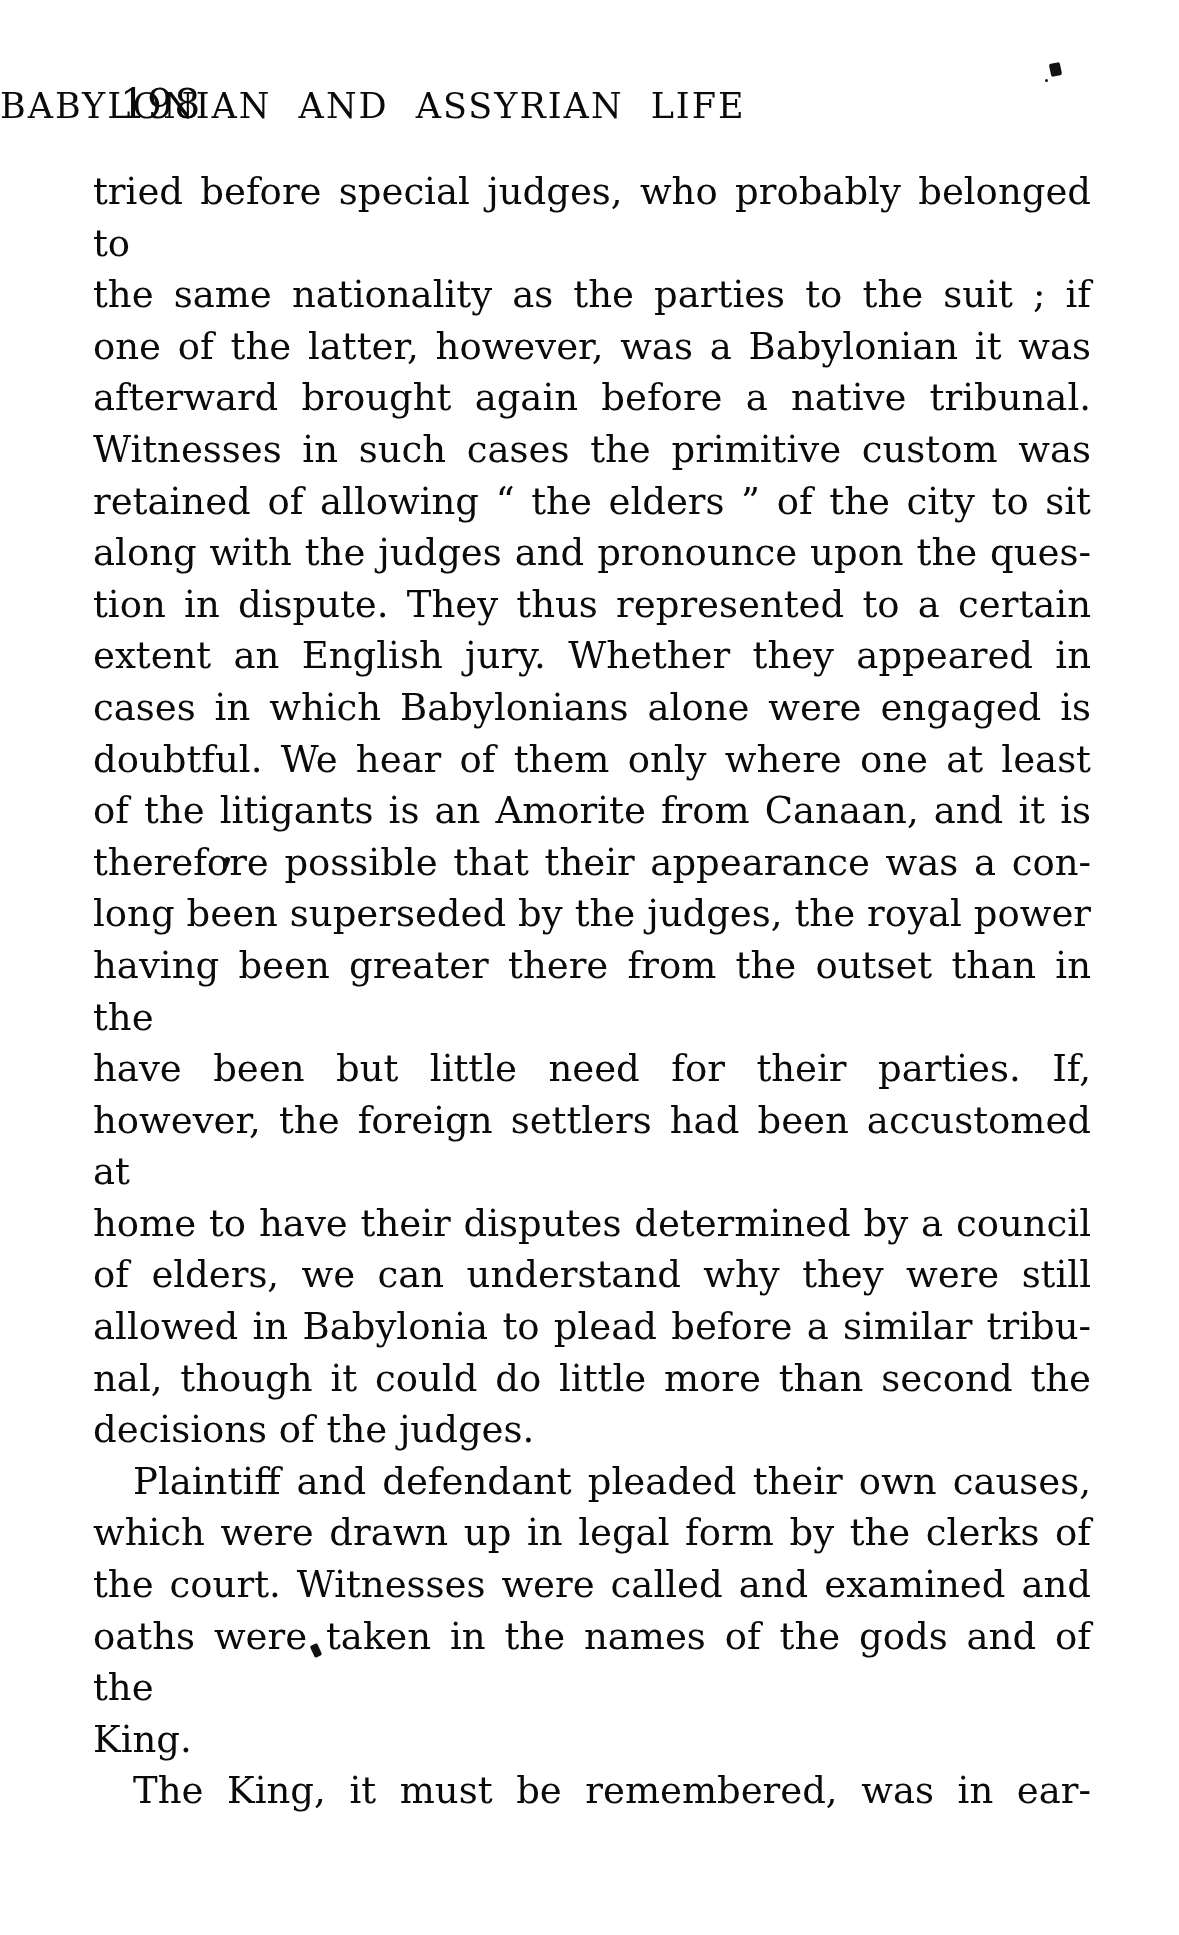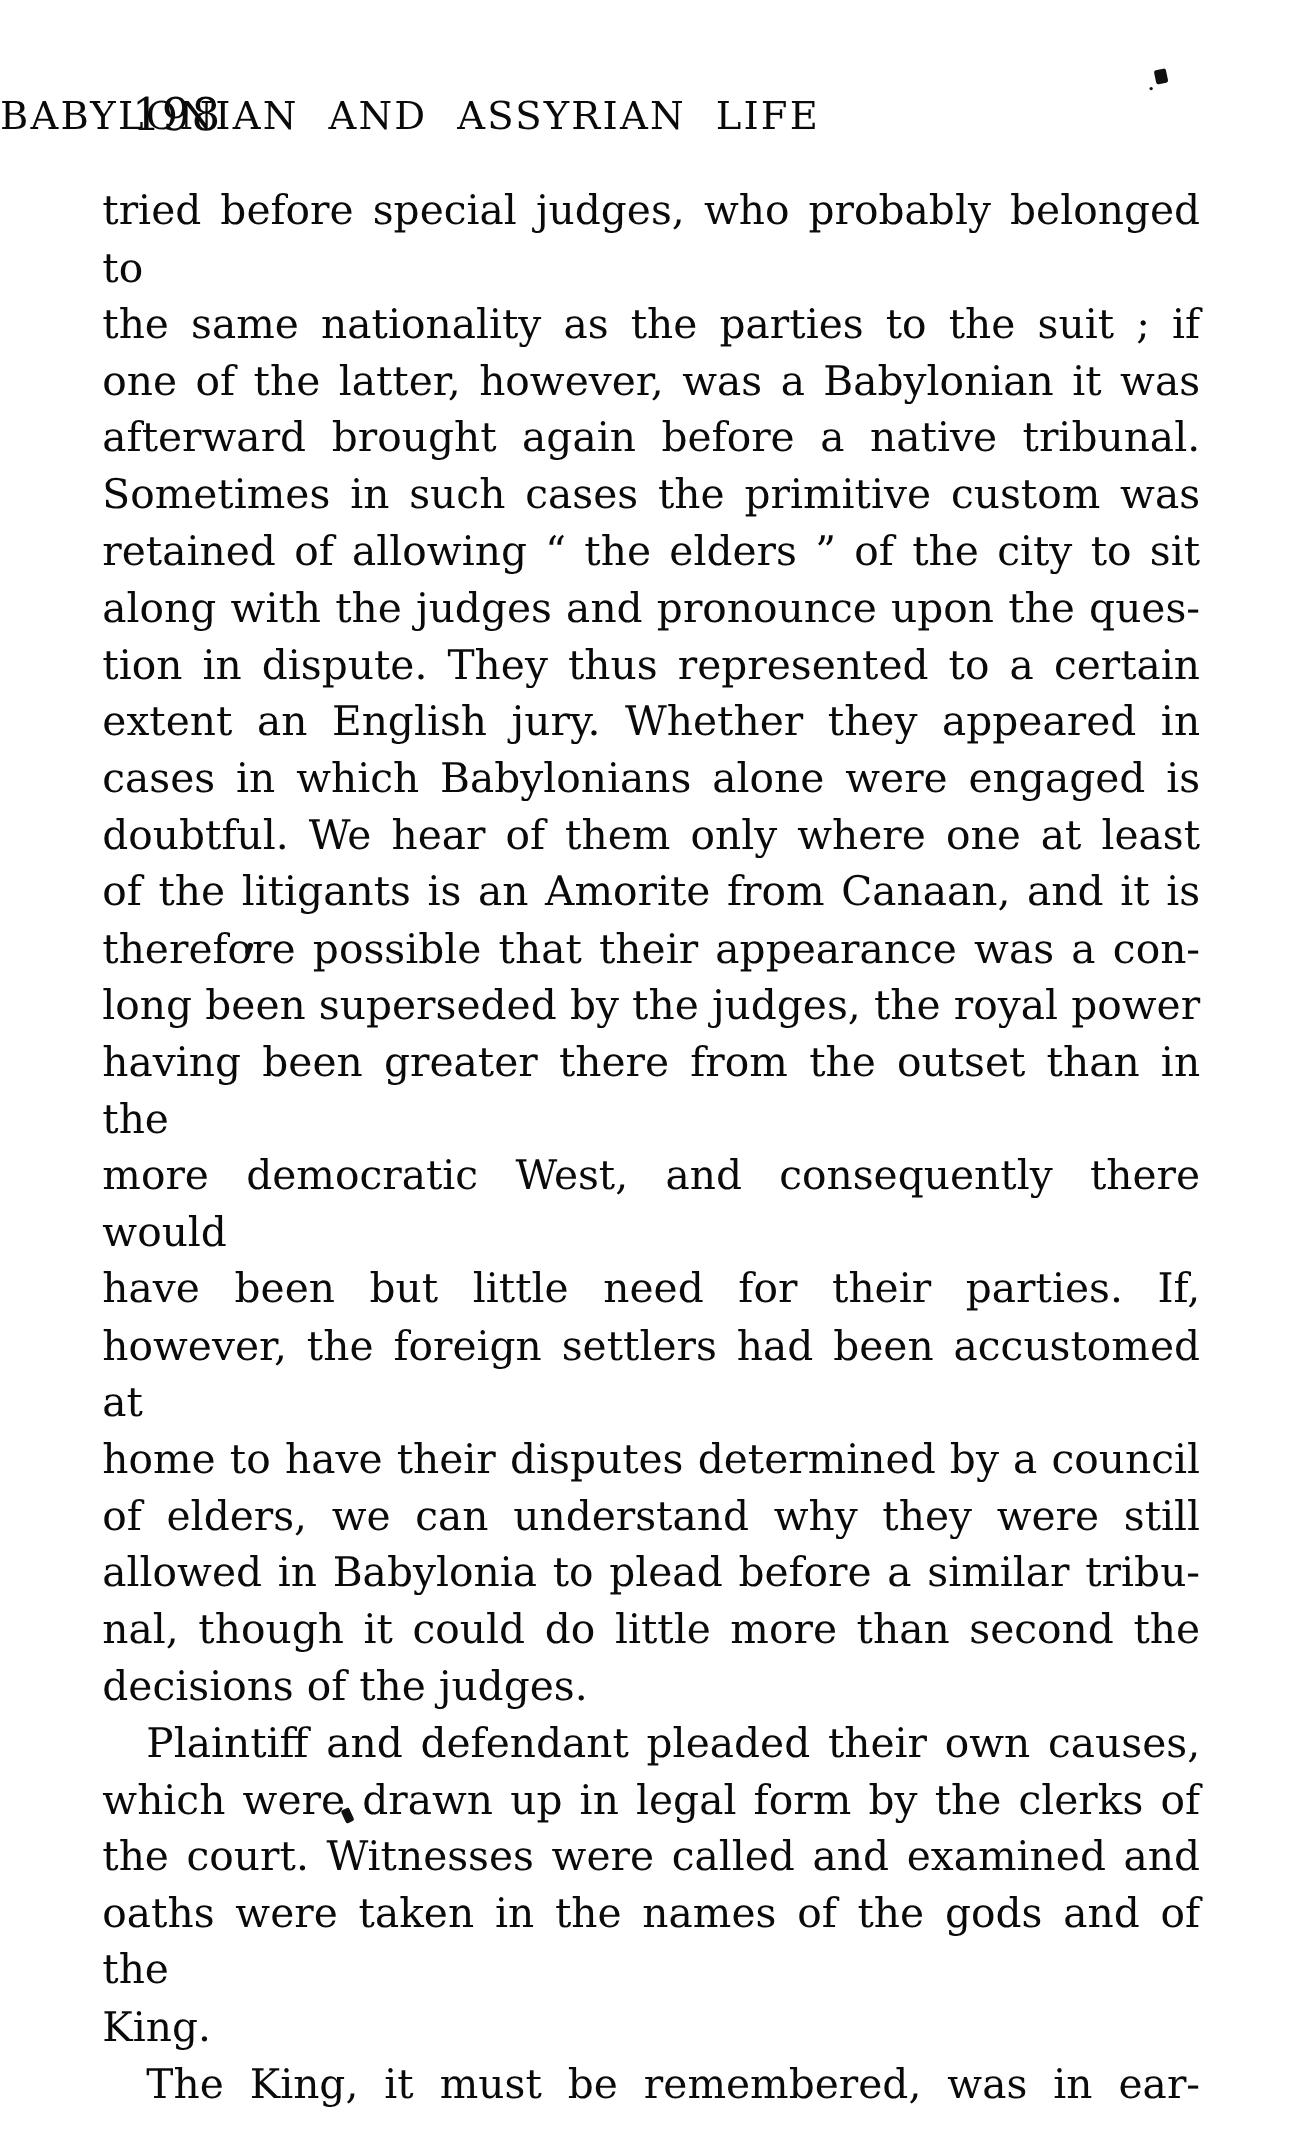--- a/index.html
+++ b/index.html
@@ -74,32 +74,31 @@
     <span class="page-number">198</span>
     <span class="running-head">BABYLONIAN AND ASSYRIAN LIFE</span>
   </header>
 
   <main class="page-body" id="page-body-container">
       <div class="para">
         <div class="line">tried before special judges, who probably belonged to</div>
         <div class="line">the same nationality as the parties to the suit ; if</div>
         <div class="line">one of the latter, however, was a Babylonian it was</div>
         <div class="line">afterward brought again before a native tribunal.</div>
-        <div class="line">Sometimes in such cases the primitive custom was</div>
+        <div class="line">Witnesses in such cases the primitive custom was</div>
         <div class="line">retained of allowing “ the elders ” of the city to sit</div>
         <div class="line">along with the judges and pronounce upon the ques-</div>
         <div class="line">tion in dispute.  They thus represented to a certain</div>
         <div class="line">extent an English jury.  Whether they appeared in</div>
         <div class="line">cases in which Babylonians alone were engaged is</div>
         <div class="line">doubtful.  We hear of them only where one at least</div>
         <div class="line">of the litigants is an Amorite from Canaan, and it is</div>
         <div class="line">therefore possible that their appearance was a con-</div>
         <div class="line">long been superseded by the judges, the royal power</div>
         <div class="line">having been greater there from the outset than in the</div>
-        <div class="line">more democratic West, and consequently there would</div>
         <div class="line">have been but little need for their parties.  If,</div>
         <div class="line">however, the foreign settlers had been accustomed at</div>
         <div class="line">home to have their disputes determined by a council</div>
         <div class="line">of elders, we can understand why they were still</div>
         <div class="line">allowed in Babylonia to plead before a similar tribu-</div>
         <div class="line">nal, though it could do little more than second the</div>
         <div class="line flush">decisions of the judges.</div>
       </div>
       <div class="para indent">
         <div class="line">Plaintiff and defendant pleaded their own causes,</div>

